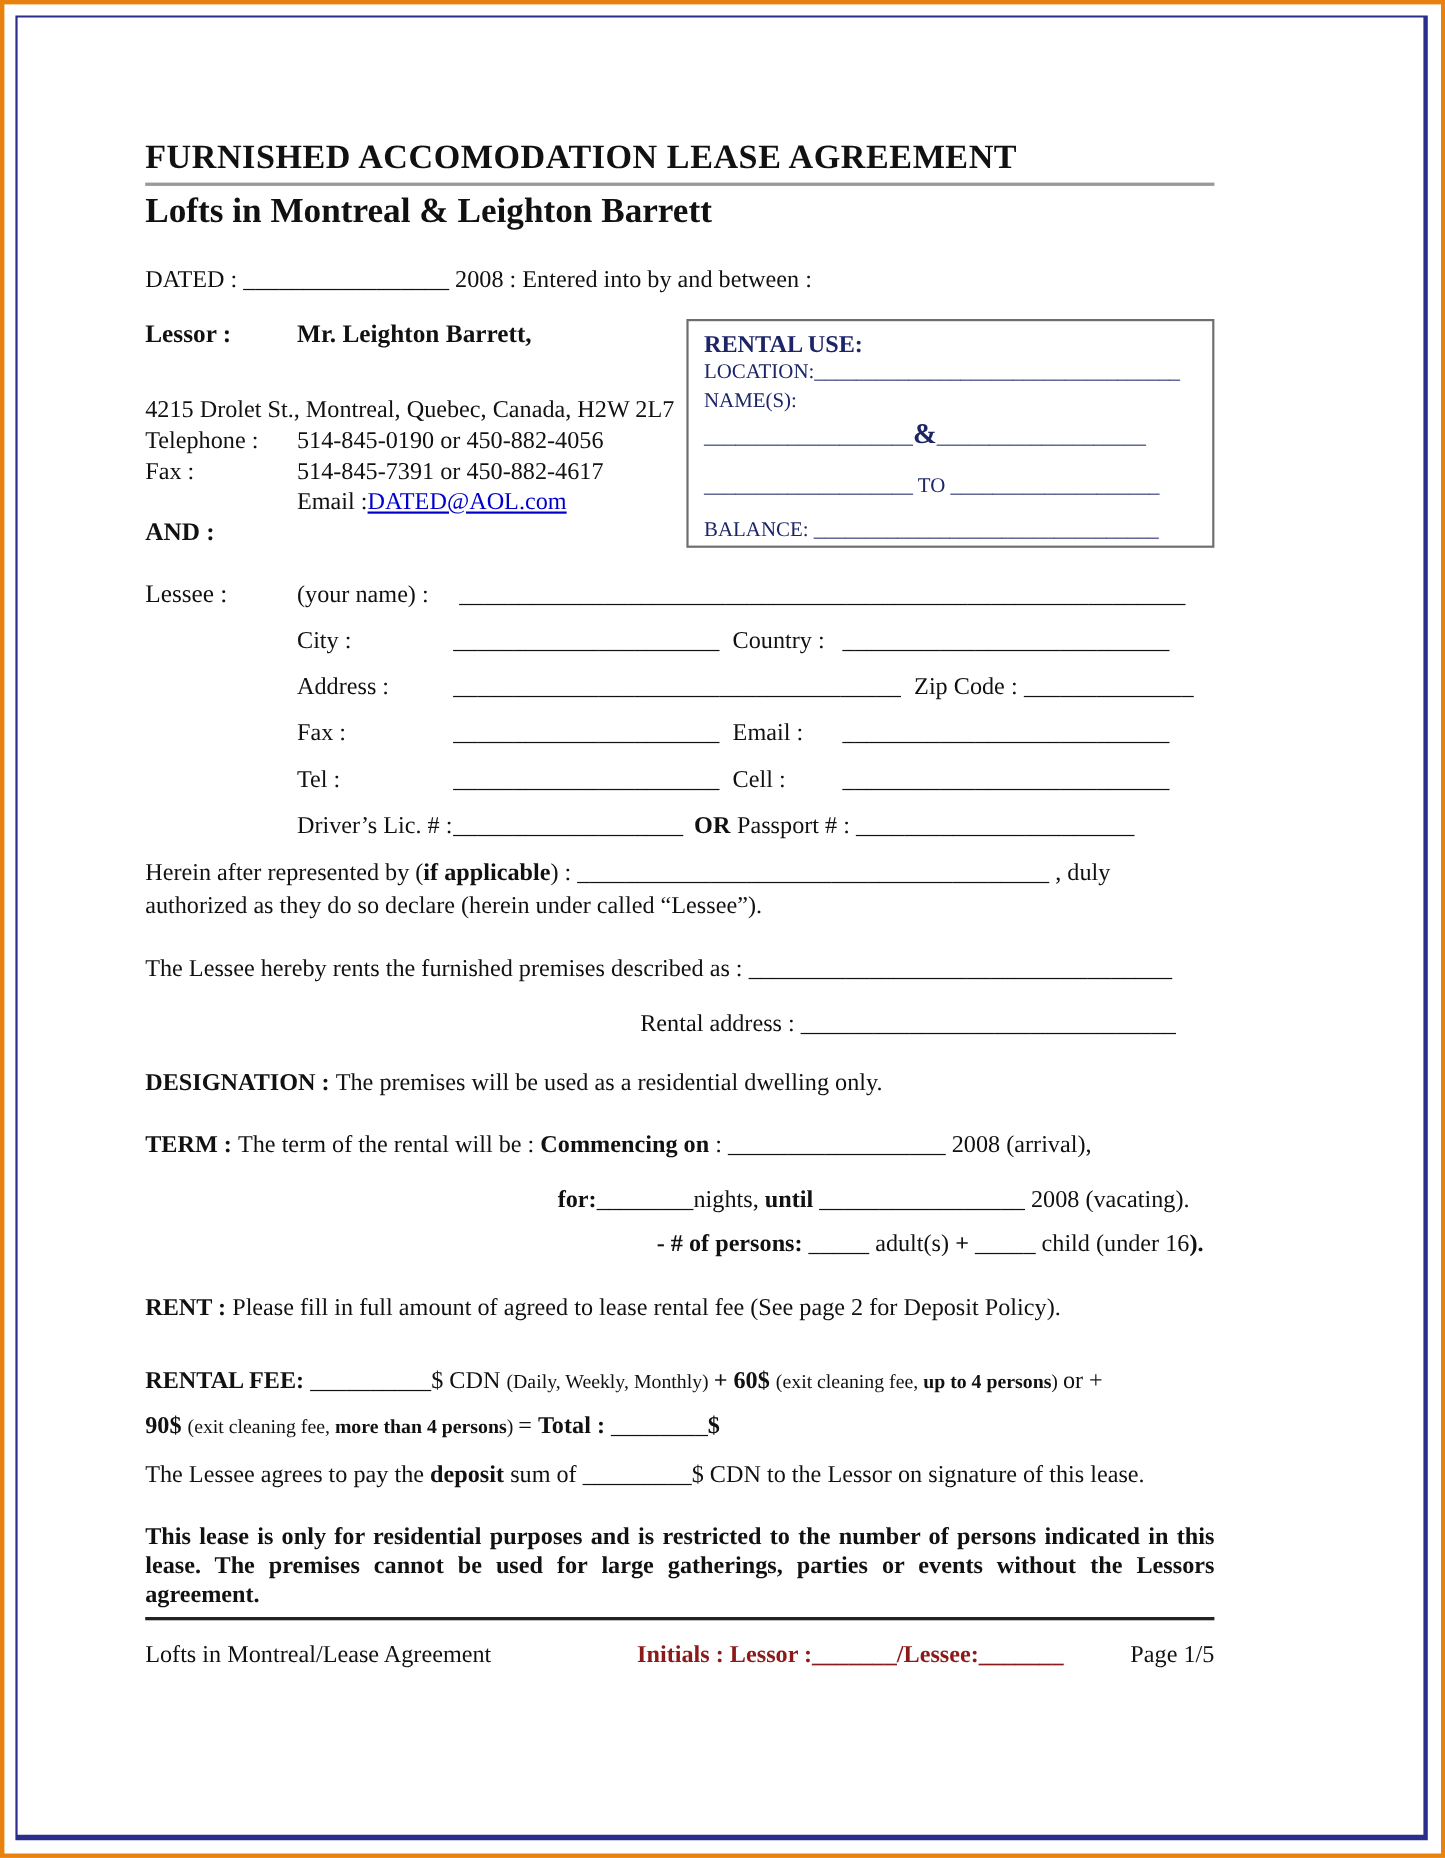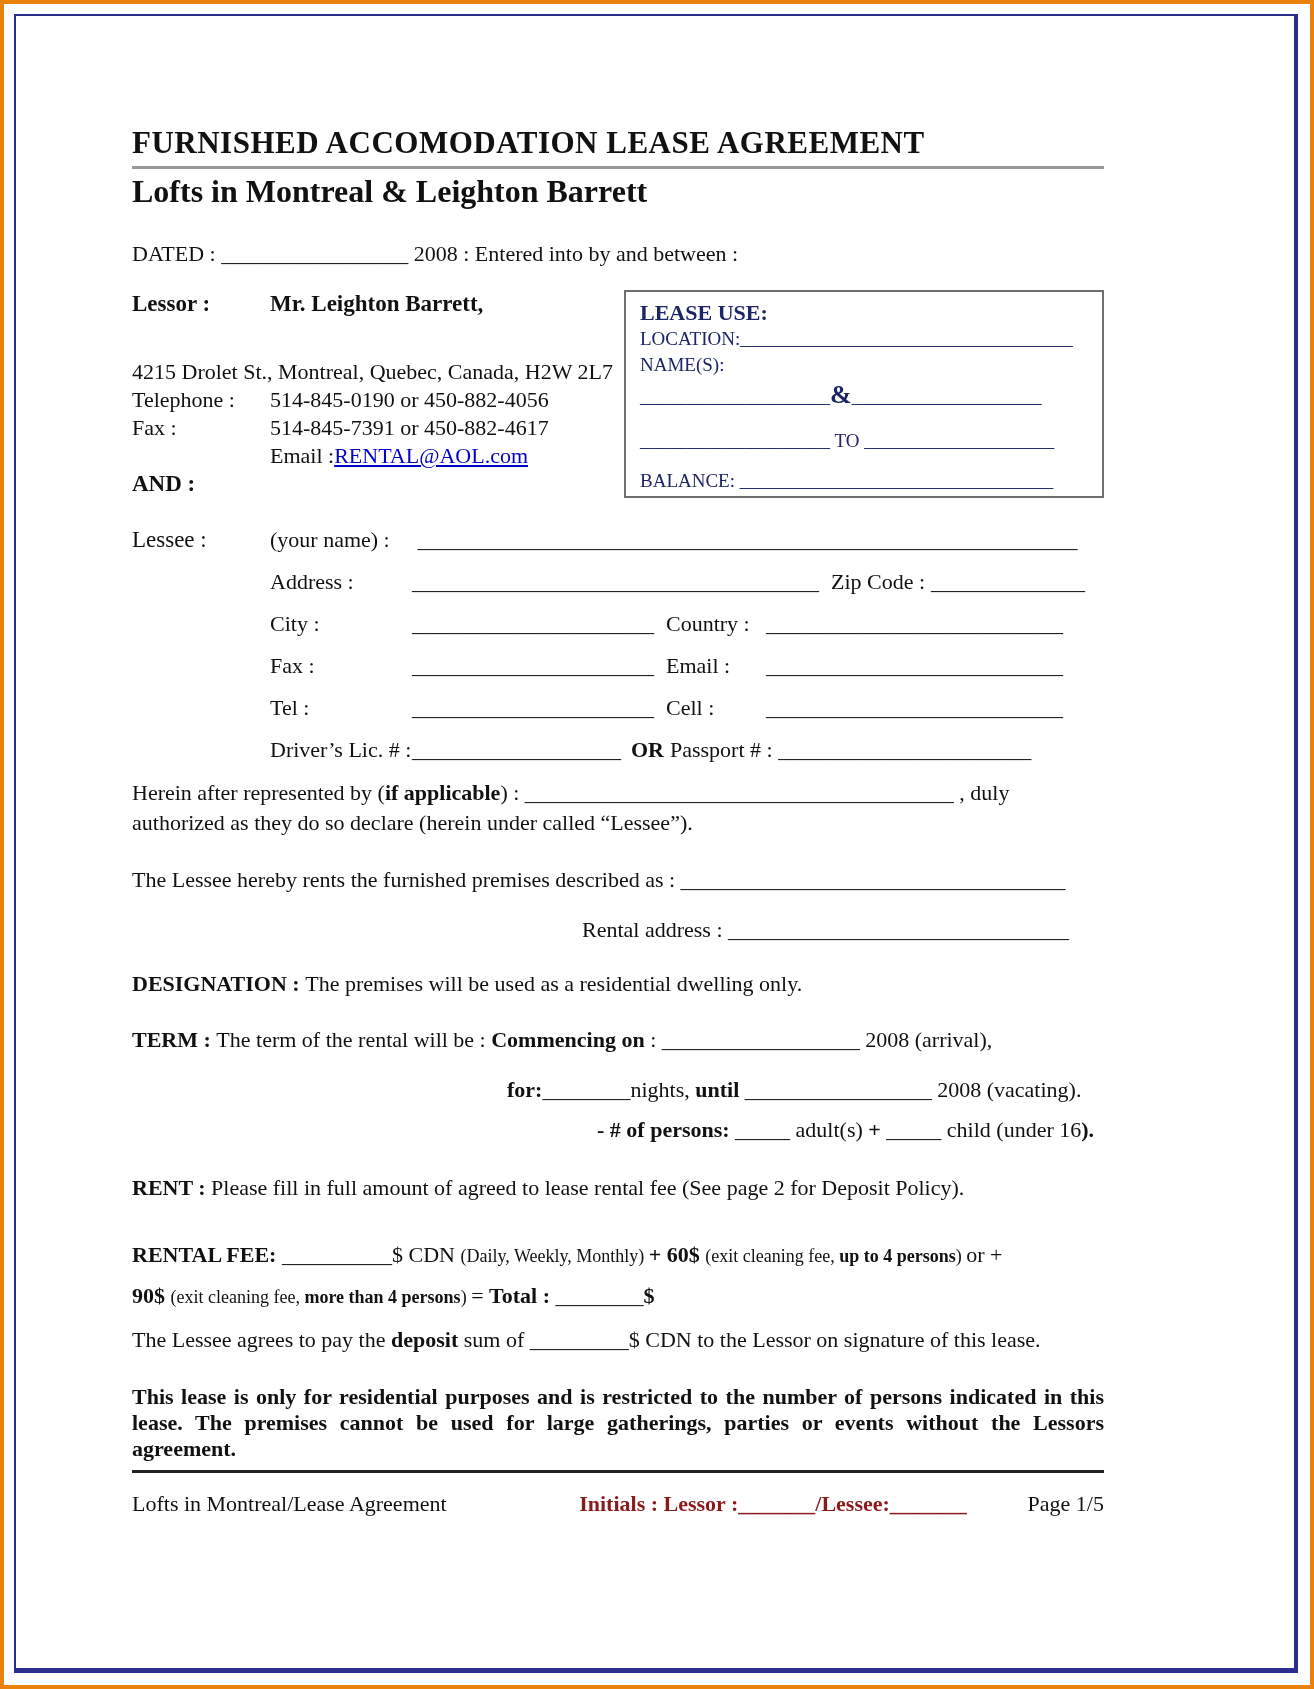--- a/index.html
+++ b/index.html
@@ -114,46 +114,46 @@
           <span class="llabel">Telephone :</span>
           <span>514-845-0190 or 450-882-4056</span>
         </div>
         <div class="lrowc">
           <span class="llabel">Fax :</span>
           <span>514-845-7391 or 450-882-4617</span>
         </div>
         <div class="lrowc">
           <span class="llabel"></span>
           <span>Email : </span>
-          <a class="link">RENTAL@AOL.com</a>
+          <a class="link">DATED@AOL.com</a>
         </div>
         <div class="and-label">AND :</div>
       </div>
 
       <div class="office-box">
-        <div class="office-title">LEASE USE:</div>
+        <div class="office-title">RENTAL USE:</div>
         <div class="office-line">LOCATION:___________________________________</div>
         <div class="office-line">NAME(S):</div>
         <div class="office-line office-amp"><span>____________________</span><span class="amp">&amp;</span><span>____________________</span></div>
         <div class="office-line office-to"><span>____________________ </span><span>TO</span><span> ____________________</span></div>
         <div class="office-line office-balance">BALANCE: _________________________________</div>
       </div>
     </div>
 
     <div class="lessee">
       <span class="lessee-label">Lessee :</span>
       <div class="lrow">
         <span class="flabel">(your name) :</span>
         <span>____________________________________________________________</span>
       </div>
       <div class="lrow">
-        <span class="flabel">Address :</span><span>_____________________________________</span><span class="l2">Zip Code :</span><span>______________</span>
+        <span class="flabel">City :</span><span>______________________</span><span class="l2">Country :</span><span>___________________________</span>
       </div>
       <div class="lrow">
-        <span class="flabel">City :</span><span>______________________</span><span class="l2">Country :</span><span>___________________________</span>
+        <span class="flabel">Address :</span><span>_____________________________________</span><span class="l2">Zip Code :</span><span>______________</span>
       </div>
       <div class="lrow">
         <span class="flabel">Fax :</span><span>______________________</span><span class="l2">Email :</span><span>___________________________</span>
       </div>
       <div class="lrow">
         <span class="flabel">Tel :</span><span>______________________</span><span class="l2">Cell :</span><span>___________________________</span>
       </div>
       <div class="lrow">
         <span class="flabel">Driver’s Lic.  # :</span><span>___________________</span><span class="or">OR</span><span>Passport # :</span> <span>_______________________</span>
       </div>

